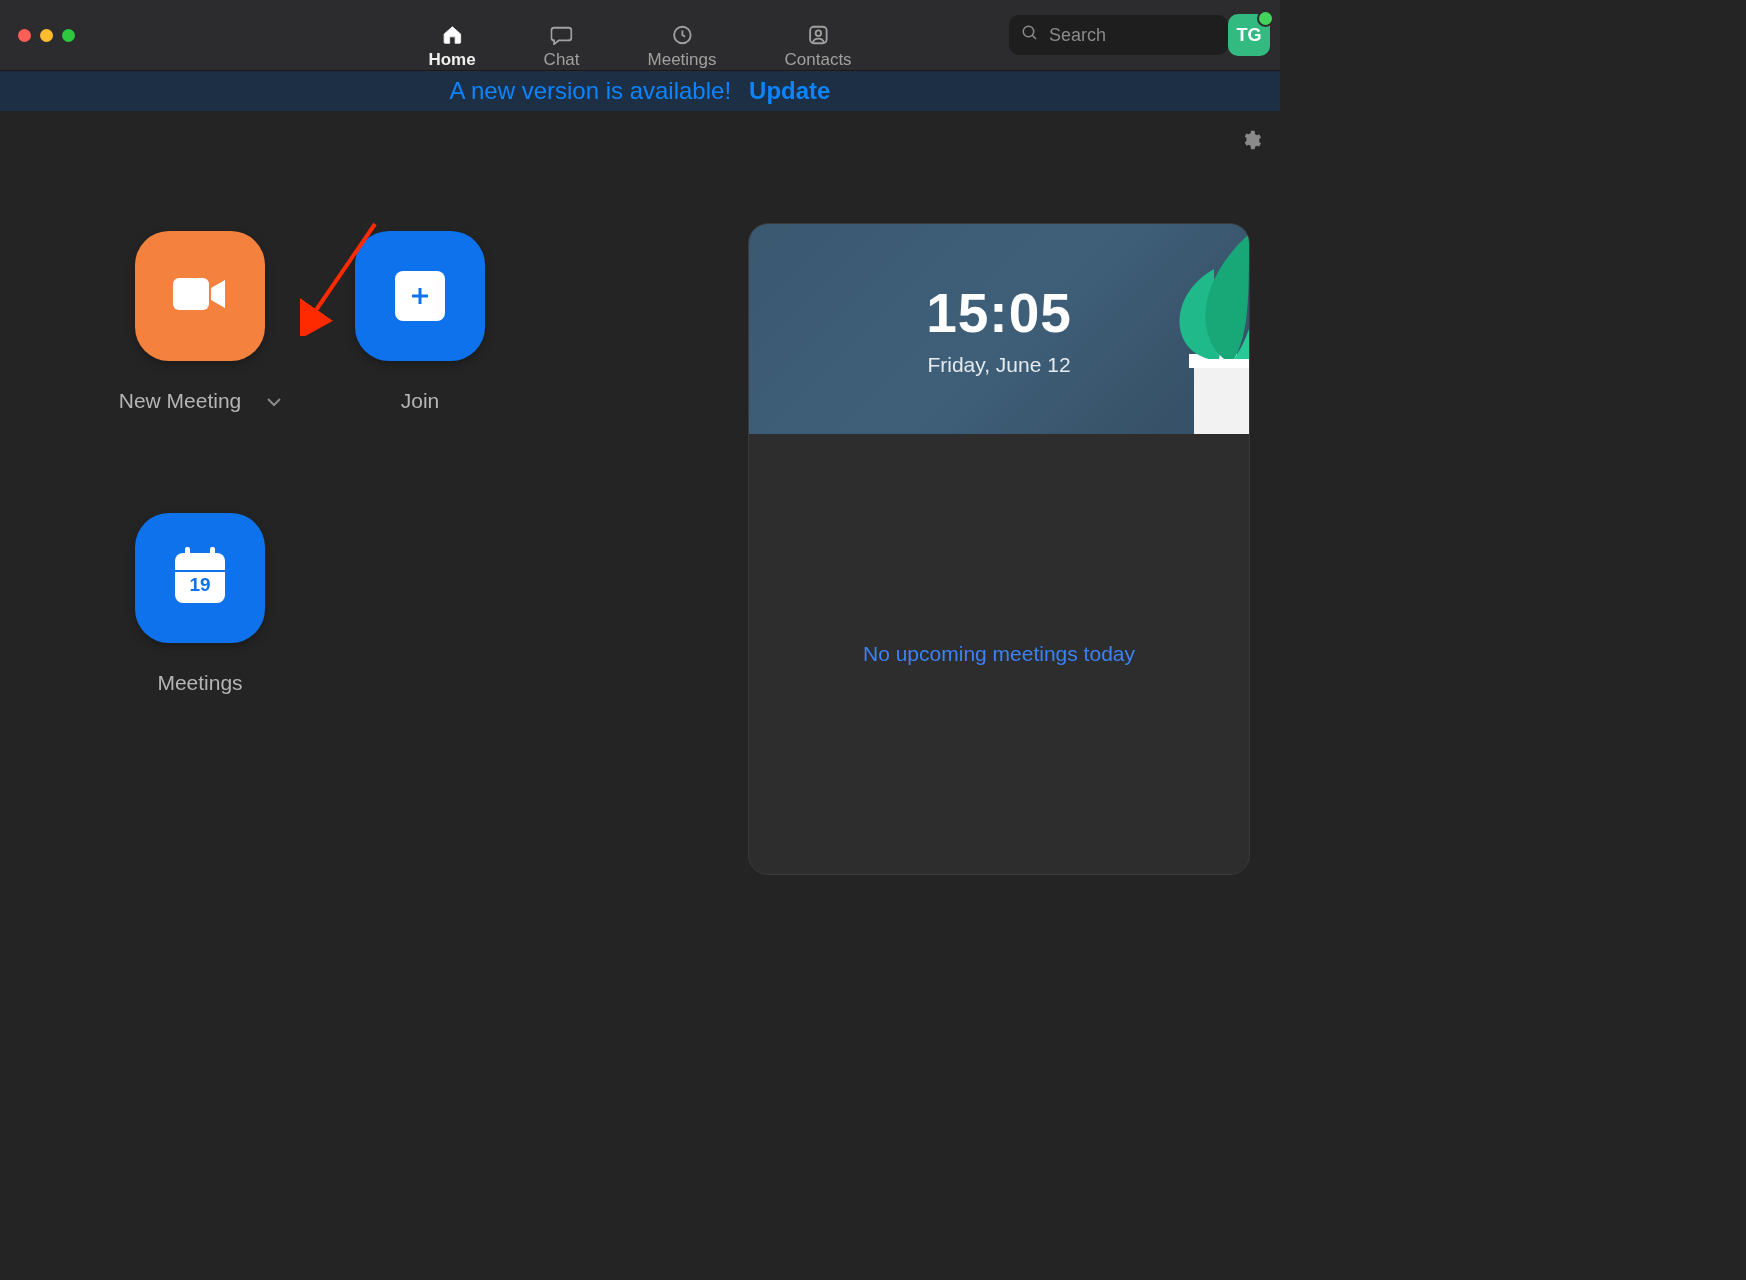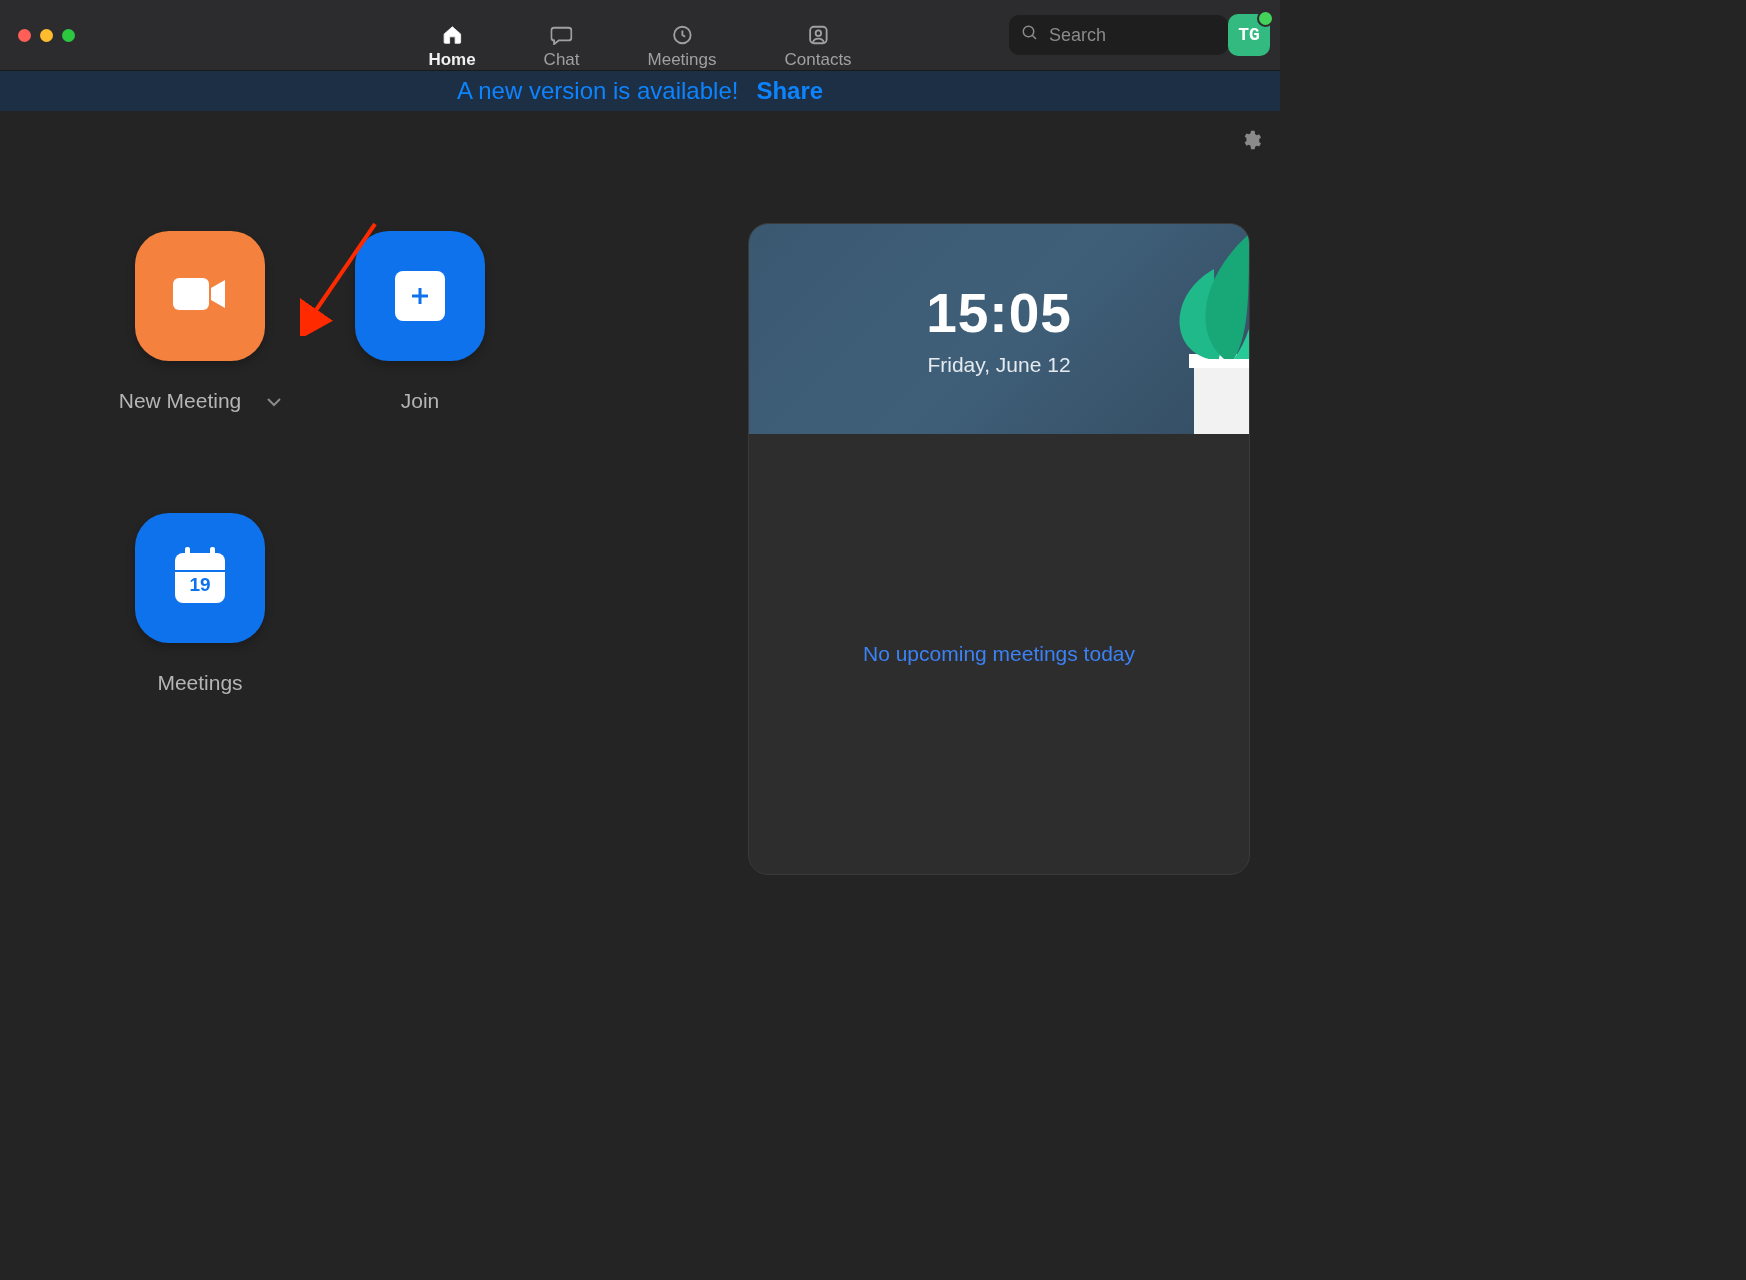--- a/index.html
+++ b/index.html
@@ -30,21 +30,21 @@
   .nav-center{position:absolute;left:50%;transform:translateX(-50%);display:flex;gap:68px;align-items:flex-end;height:100%;}
   .nav-item{display:flex;flex-direction:column;align-items:center;justify-content:center;gap:4px;cursor:pointer;color:var(--text-muted);font-size:17px;padding-top:8px;}
   .nav-item.active{color:var(--text-white);font-weight:600;}
   .nav-item .nav-icon{height:22px;display:flex;align-items:center;justify-content:center;}
   .nav-item .nav-icon svg{stroke:currentColor;fill:currentColor;}
 
   .toolbar-right{margin-left:auto;display:flex;align-items:center;gap:0;}
   .search{background:#1e1e1e;border-radius:10px;height:40px;width:195px;display:flex;align-items:center;padding:0 12px;gap:8px;}
   .search input{background:transparent;border:none;outline:none;color:var(--text-muted);font-size:18px;width:100%;}
   .search input::placeholder{color:#8a8a8a;}
-  .avatar{width:42px;height:42px;border-radius:10px;background:var(--avatar-green);color:#fff;font-weight:700;font-size:18px;display:flex;align-items:center;justify-content:center;position:relative;font-family:Liberation Mono, monospace;}
+  .avatar{width:42px;height:42px;border-radius:10px;background:var(--avatar-green);color:#fff;font-weight:700;font-size:18px;display:flex;align-items:center;justify-content:center;position:relative;}
   .avatar::after{content:"";position:absolute;top:-4px;right:-4px;width:13px;height:13px;border-radius:50%;background:#44d35a;border:2px solid var(--toolbar-bg);}
 
   
   .banner{background:var(--banner-bg);height:40px;display:flex;align-items:center;justify-content:center;gap:18px;font-size:24px;}
   .banner .msg{color:var(--link-blue);}
   .banner .link{color:var(--link-blue);font-weight:700;cursor:pointer;}
 
   
   .content{position:relative;display:flex;padding:30px 30px 60px 30px;gap:20px;}
   .gear{position:absolute;top:18px;right:18px;color:#8a8a8a;cursor:pointer;}
@@ -134,21 +134,21 @@
         <input type="text" placeholder="Search" style="">
       </div>
       <div class="avatar">
         <span>TG</span>
       </div>
     </div>
   </div>
 
   <div class="banner">
     <span class="msg">A new version is available!</span>
-    <span class="link">Share</span>
+    <span class="link">Update</span>
   </div>
 
   <div class="content">
     <span class="gear">
       <svg width="22" height="22" viewBox="0 0 24 24">
           <path fill="#8a8a8a" d="M12 8a4 4 0 1 0 0 8 4 4 0 0 0 0-8zm9 4a7 7 0 0 0-.1-1.2l2-1.6-2-3.4-2.4 1a7 7 0 0 0-2-1.2L16 2h-4l-.5 2.6a7 7 0 0 0-2 1.2l-2.4-1-2 3.4 2 1.6A7 7 0 0 0 7 12c0 .4 0 .8.1 1.2l-2 1.6 2 3.4 2.4-1c.6.5 1.3.9 2 1.2L12 22h4l.5-2.6c.7-.3 1.4-.7 2-1.2l2.4 1 2-3.4-2-1.6c.1-.4.1-.8.1-1.2z"></path>
         </svg>
     </span>
 
     <div class="left-pane">

